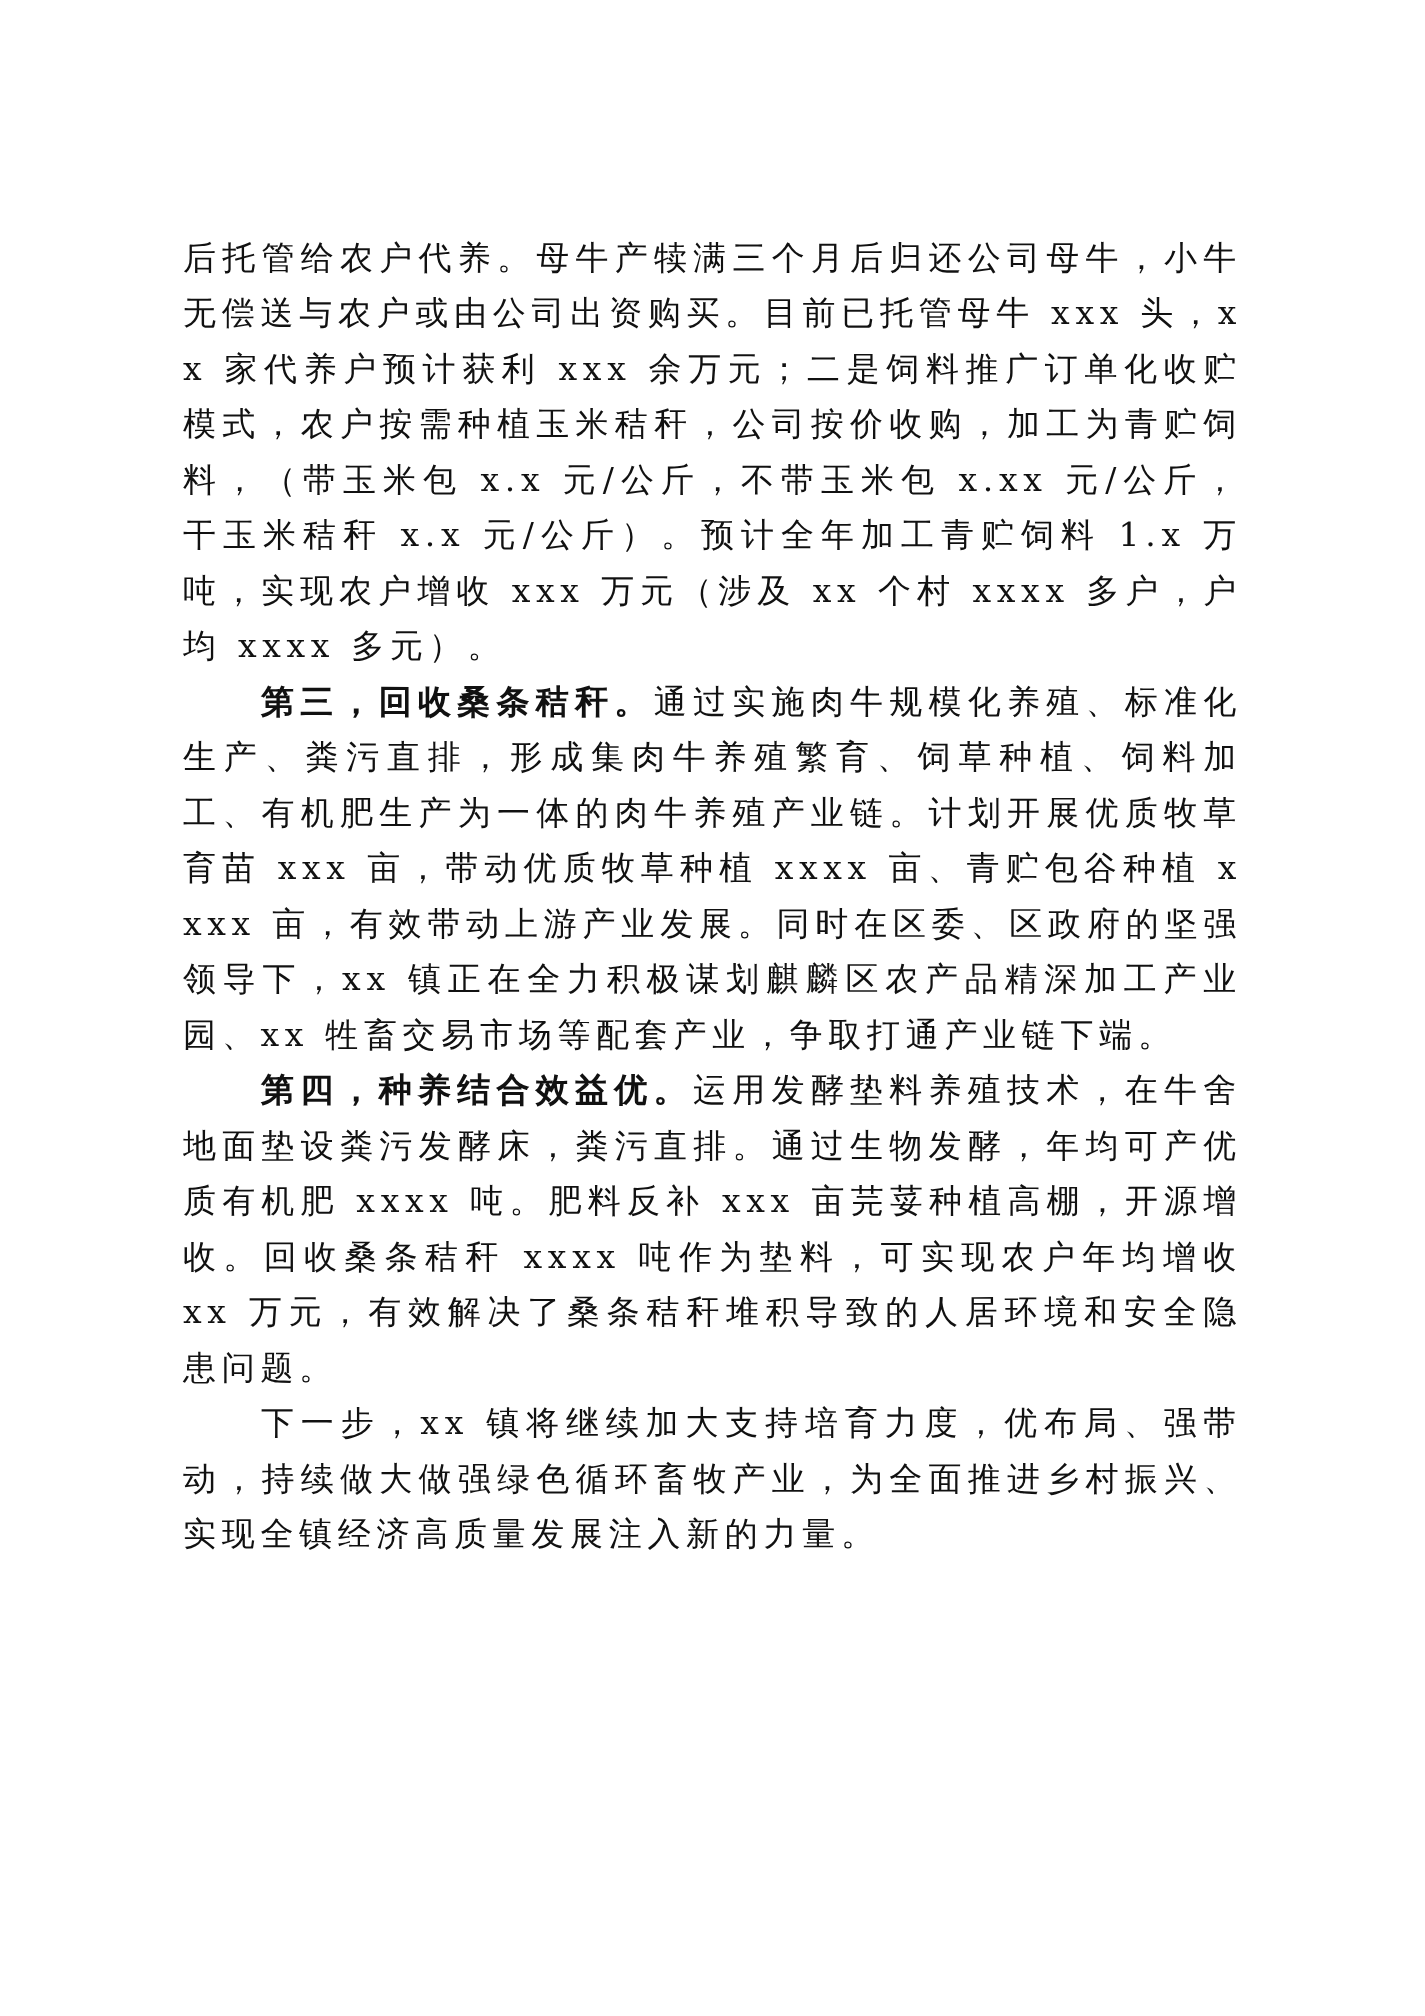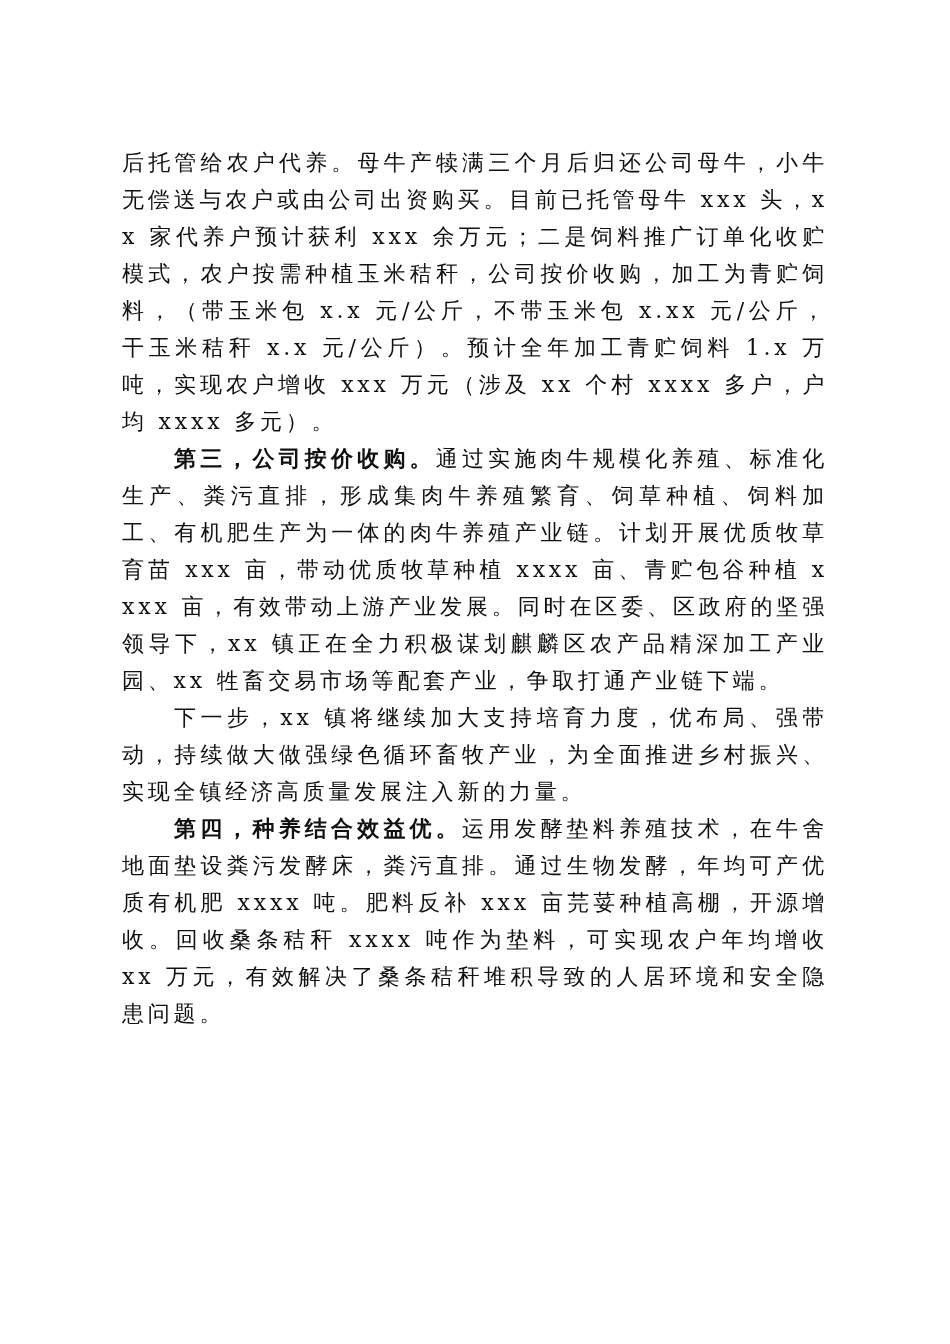--- a/index.html
+++ b/index.html
@@ -11,21 +11,21 @@
       width: 950px;
       height: 1344px;
       position: relative;
       overflow: hidden;
       font-family: "DejaVu Serif", "Liberation Serif", serif;
       color: #111111;
     }
     .page {
       position: absolute;
       left: 122px;
-      top: 144px;
+      top: 154px;
       width: 706px;
     }
     .para {
       margin: 0;
       font-size: 22px;
       line-height: 37px;
       letter-spacing: 3.8px;
       text-align: justify;
       text-justify: inter-character;
       word-break: break-all;
@@ -38,21 +38,21 @@
     }
   </style>
 </head>
 <body>
 
 <div class="page">
   <p class="para">
     <span>后托管给农户代养。母牛产犊满三个月后归还公司母牛，小牛无偿送与农户或由公司出资购买。目前已托管母牛 xxx 头，xx 家代养户预计获利 xxx 余万元；二是饲料推广订单化收贮模式，农户按需种植玉米秸秆，公司按价收购，加工为青贮饲料，（带玉米包 x.x 元/公斤，不带玉米包 x.xx 元/公斤，干玉米秸秆 x.x 元/公斤）。预计全年加工青贮饲料 1.x 万吨，实现农户增收 xxx 万元（涉及 xx 个村 xxxx 多户，户均 xxxx 多元）。</span>
   </p>
   <p class="para indent">
-    <span class="lead">第三，公司按价收购。</span><span>通过实施肉牛规模化养殖、标准化生产、粪污直排，形成集肉牛养殖繁育、饲草种植、饲料加工、有机肥生产为一体的肉牛养殖产业链。计划开展优质牧草育苗 xxx 亩，带动优质牧草种植 xxxx 亩、青贮包谷种植 xxxx 亩，有效带动上游产业发展。同时在区委、区政府的坚强领导下，xx 镇正在全力积极谋划麒麟区农产品精深加工产业园、xx 牲畜交易市场等配套产业，争取打通产业链下端。</span>
+    <span class="lead">第三，回收桑条秸秆。</span><span>通过实施肉牛规模化养殖、标准化生产、粪污直排，形成集肉牛养殖繁育、饲草种植、饲料加工、有机肥生产为一体的肉牛养殖产业链。计划开展优质牧草育苗 xxx 亩，带动优质牧草种植 xxxx 亩、青贮包谷种植 xxxx 亩，有效带动上游产业发展。同时在区委、区政府的坚强领导下，xx 镇正在全力积极谋划麒麟区农产品精深加工产业园、xx 牲畜交易市场等配套产业，争取打通产业链下端。</span>
+  </p>
+  <p class="para indent">
+    <span class="lead">第四，种养结合效益优。</span><span>运用发酵垫料养殖技术，在牛舍地面垫设粪污发酵床，粪污直排。通过生物发酵，年均可产优质有机肥 xxxx 吨。肥料反补 xxx 亩芫荽种植高棚，开源增收。回收桑条秸秆 xxxx 吨作为垫料，可实现农户年均增收 xx 万元，有效解决了桑条秸秆堆积导致的人居环境和安全隐患问题。</span>
   </p>
   <p class="para indent">
     <span>下一步，xx 镇将继续加大支持培育力度，优布局、强带动，持续做大做强绿色循环畜牧产业，为全面推进乡村振兴、实现全镇经济高质量发展注入新的力量。</span>
   </p>
-  <p class="para indent">
-    <span class="lead">第四，种养结合效益优。</span><span>运用发酵垫料养殖技术，在牛舍地面垫设粪污发酵床，粪污直排。通过生物发酵，年均可产优质有机肥 xxxx 吨。肥料反补 xxx 亩芫荽种植高棚，开源增收。回收桑条秸秆 xxxx 吨作为垫料，可实现农户年均增收 xx 万元，有效解决了桑条秸秆堆积导致的人居环境和安全隐患问题。</span>
-  </p>
 </div>
 
 </body></html>

